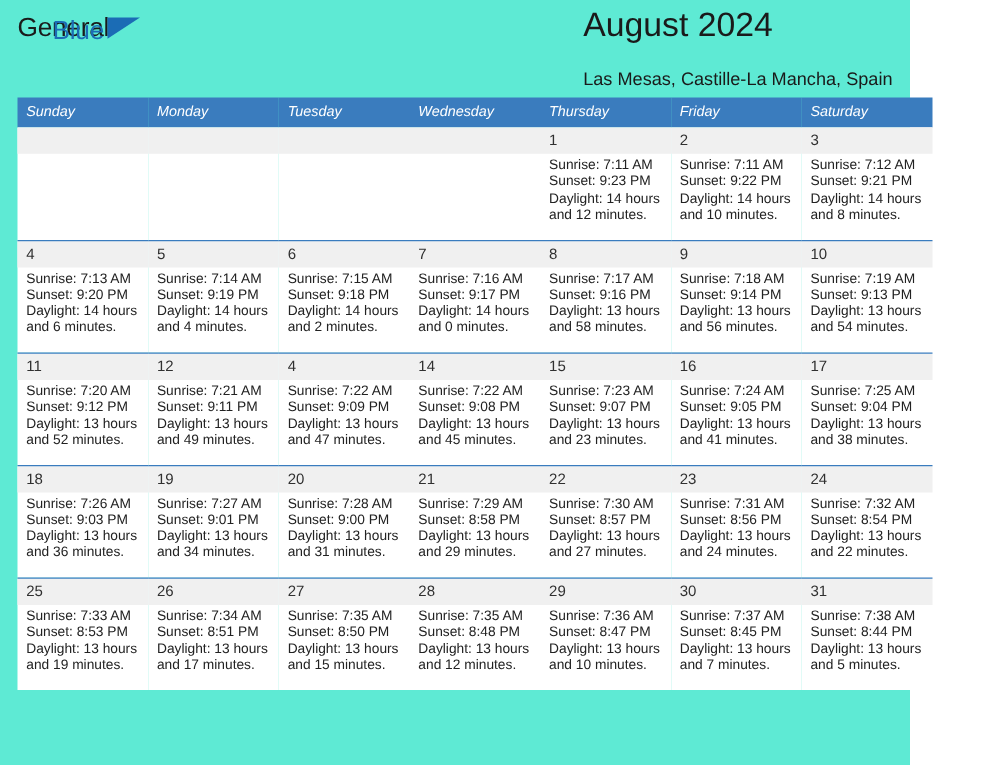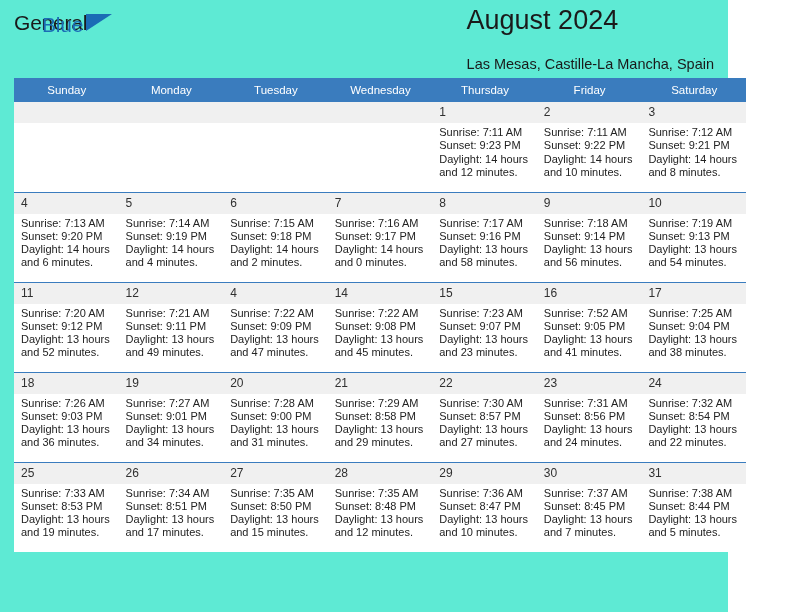--- a/index.html
+++ b/index.html
@@ -76,23 +76,24 @@
   .calendar {
     width: 732px;
     border-collapse: collapse;
     table-layout: fixed;
   }
   .calendar thead th {
     background: #3a7cbe;
     color: #ffffff;
     font-weight: normal;
     font-size: 11.5px;
-    text-align: center;
+    text-align: left;
     padding: 6px 6px 6px 7px;
     height: 22px;
+    font-style: italic;
   }
   .week-row > td {
     vertical-align: top;
     padding: 0;
     border-top: 1px solid #3a7cbe;
     height: 90px;
     background: #ffffff;
   }
   .week-row:first-child > td { border-top: none; }
   .daynum {
@@ -294,21 +295,21 @@
             <div class="cell-body">
               <div>Sunrise: 7:23 AM</div>
               <div>Sunset: 9:07 PM</div>
               <div>Daylight: 13 hours</div>
               <div>and 23 minutes.</div>
             </div>
           </td>
           <td class="day-cell">
             <div class="daynum">16</div>
             <div class="cell-body">
-              <div>Sunrise: 7:52 AM</div>
+              <div>Sunrise: 7:24 AM</div>
               <div>Sunset: 9:05 PM</div>
               <div>Daylight: 13 hours</div>
               <div>and 41 minutes.</div>
             </div>
           </td>
           <td class="day-cell">
             <div class="daynum">17</div>
             <div class="cell-body">
               <div>Sunrise: 7:25 AM</div>
               <div>Sunset: 9:04 PM</div>

